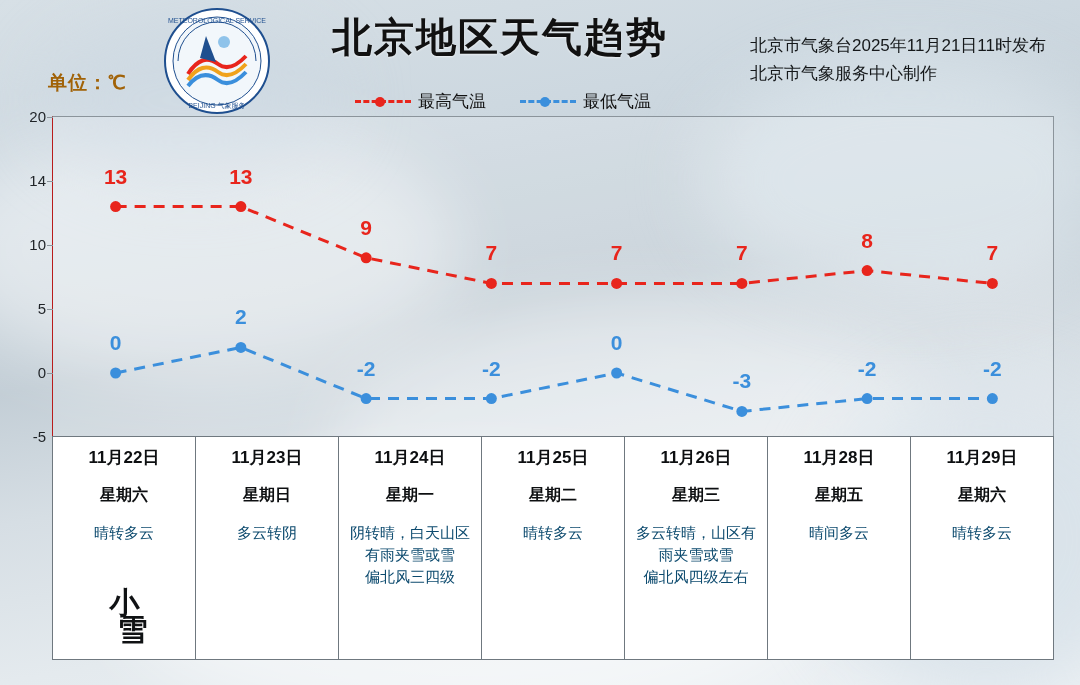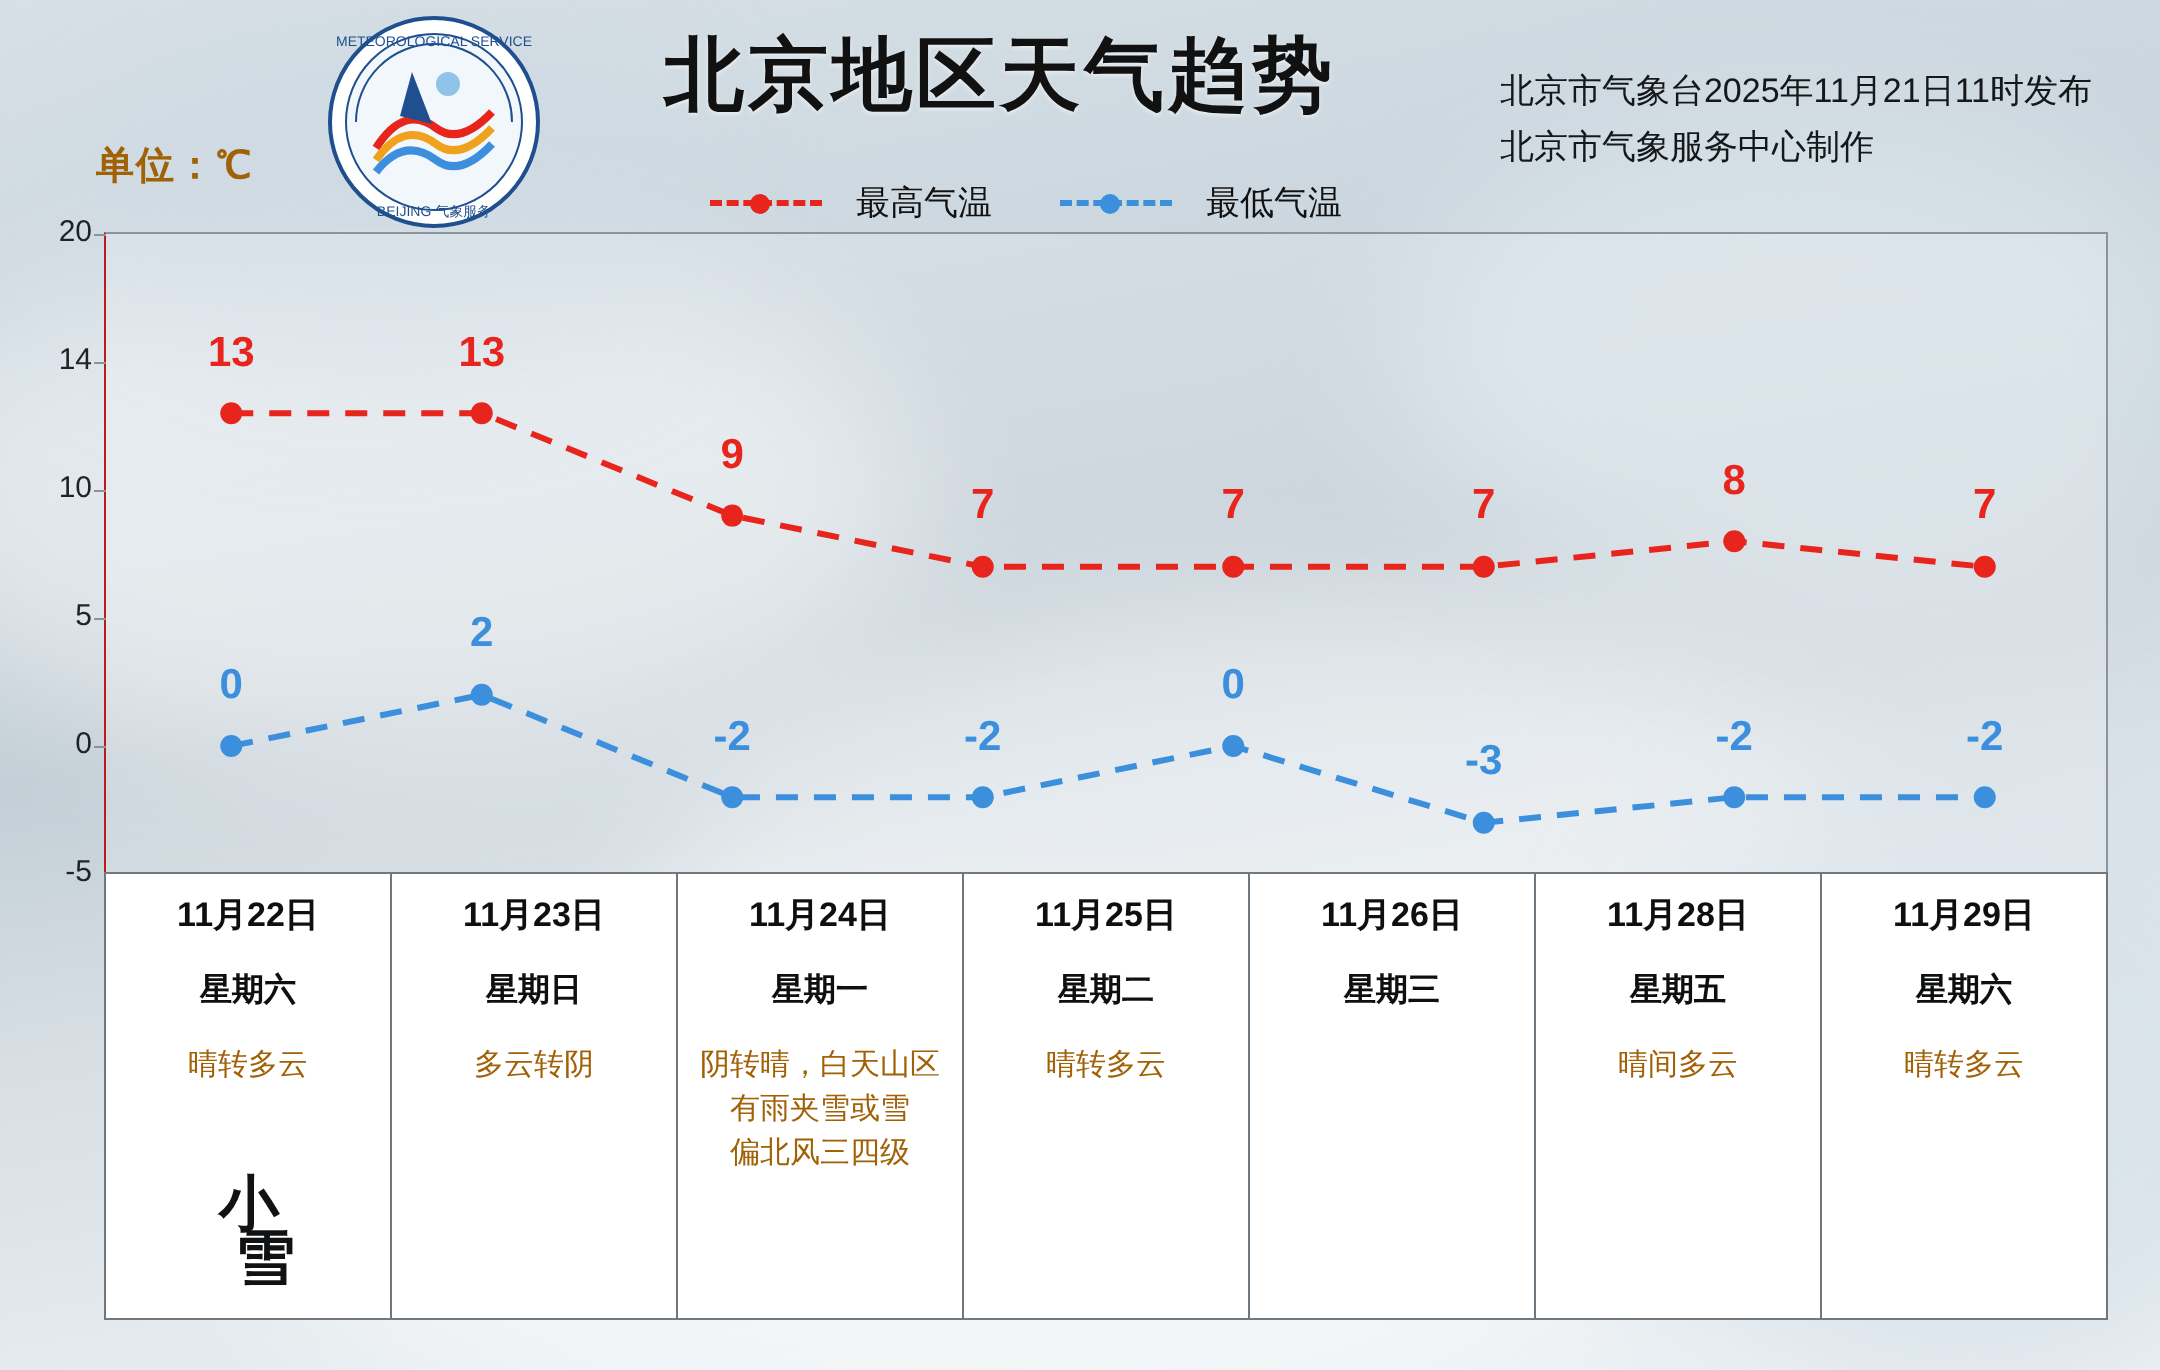--- a/index.html
+++ b/index.html
@@ -61,21 +61,21 @@
   }
 
   
   .legend {
     position: absolute;
     left: 355px; top: 90px;
     display: flex;
     gap: 34px;
     align-items: center;
   }
-  .legend-item { display: flex; align-items: center; gap: 17px; }
+  .legend-item { display: flex; align-items: center; gap: 7px; }
   .legend-line {
     width: 56px; height: 0;
     border-top-width: 3px;
     border-top-style: dashed;
     position: relative;
   }
   .legend-line .dot {
     position: absolute;
     top: -6px; left: 20px;
     width: 10px; height: 10px;
@@ -151,21 +151,21 @@
     margin-bottom: 16px;
   }
   .c-week {
     font-size: 16px;
     font-weight: bold;
     color: #0d0f11;
     margin-bottom: 16px;
   }
   .c-desc {
     font-size: 15px;
-    color: #a16207;
+    color: #0c4a6e;
     line-height: 22px;
     padding: 0 2px;
   }
   .stamp {
     position: absolute;
     left: 50%;
     bottom: 14px;
     transform: translateX(-50%);
     font-family: "Liberation Serif", serif;
     font-size: 30px;
@@ -299,20 +299,21 @@
       <div class="c-desc">阴转晴，白天山区有雨夹雪或雪<br>偏北风三四级</div>
     </div>
     <div class="col">
       <div class="c-date">11月25日</div>
       <div class="c-week">星期二</div>
       <div class="c-desc">晴转多云</div>
     </div>
     <div class="col">
       <div class="c-date">11月26日</div>
       <div class="c-week">星期三</div>
+      <div class="c-desc">多云转晴，山区有雨夹雪或雪<br>偏北风四级左右</div>
     </div>
     <div class="col">
       <div class="c-date">11月28日</div>
       <div class="c-week">星期五</div>
       <div class="c-desc">晴间多云</div>
     </div>
     <div class="col">
       <div class="c-date">11月29日</div>
       <div class="c-week">星期六</div>
       <div class="c-desc">晴转多云</div>

